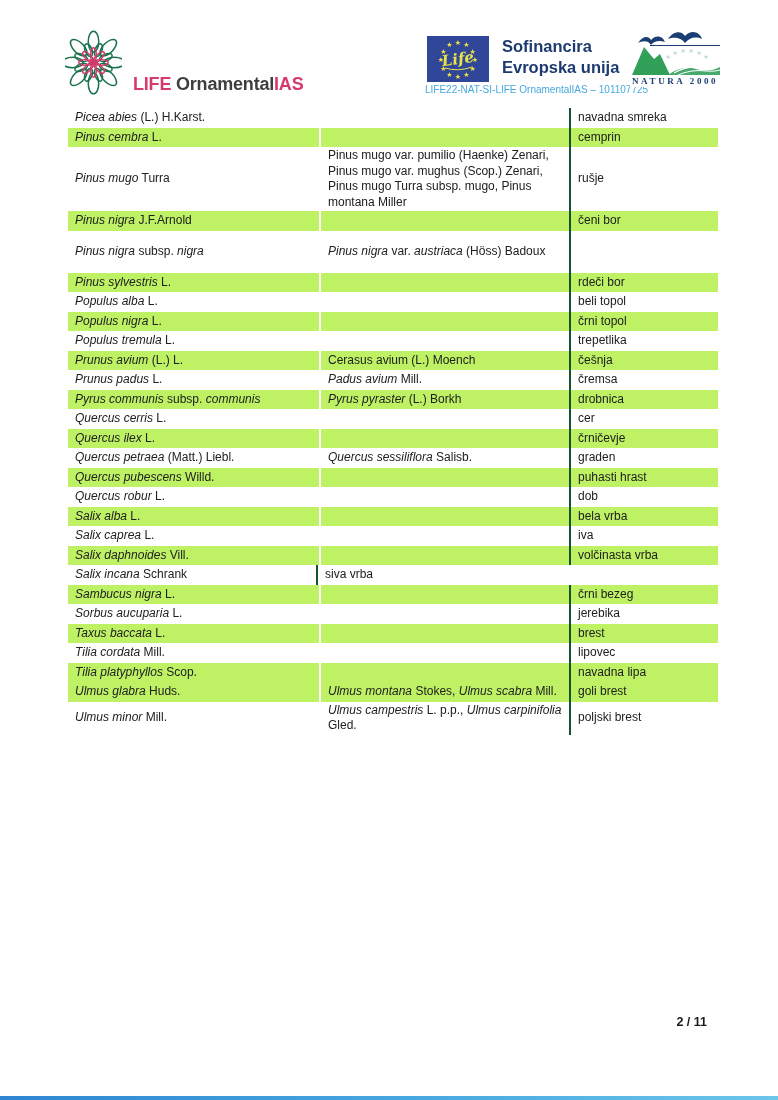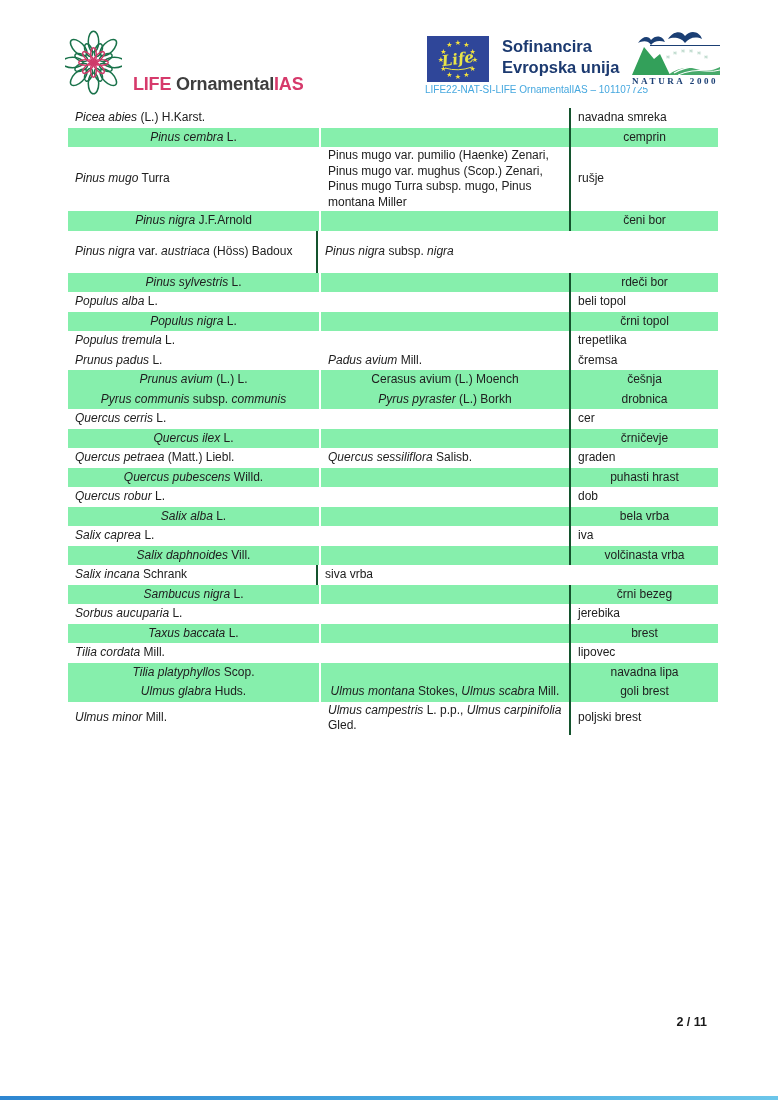--- a/index.html
+++ b/index.html
@@ -17,21 +17,21 @@
 
   .eu-flag { position:absolute; left:427px; top:36px; }
   .eu-text { position:absolute; left:502px; top:36px; font-size:16.5px; font-weight:bold;
              color:#1c3a70; line-height:21px; white-space:nowrap; }
   .project-code { position:absolute; left:425px; top:84px; font-size:10px; color:#46a8df; white-space:nowrap; }
   .natura { position:absolute; left:630px; top:29px; }
 
   
   .table { position:absolute; left:68px; top:108px; width:650px; font-size:12px; }
   .row { display:flex; min-height:19.5px; }
-  .row.shaded { background:#86efac;text-align:center; }
+  .row.shaded { background:#bef264; }
   .row.tall { min-height:42px; }
   .cell { display:flex; align-items:center; box-sizing:border-box; padding:1px 7px; line-height:15.5px; }
   .c1 { width:253px; border-right:2px solid #ffffff; }
   .c2 { width:250px; border-right:2px solid #14532d; }
   .c3 { width:147px; }
   .cell .txt { width:100%; }
   .cell i { font-style:italic; }
 
   
   .page-num { position:absolute; top:1015px; right:71px; font-size:12.5px; font-weight:bold; color:#1a1a1a; }
@@ -174,26 +174,26 @@
           <div class="txt"><i>Pinus nigra</i><span> J.F.Arnold</span></div>
         </div>
         <div class="cell c2">
           <div class="txt"></div>
         </div>
         <div class="cell c3">
           <div class="txt">čeni bor</div>
         </div>
       </div>
       <div class="row tall">
+        <div class="cell c1">
+          <div class="txt"><i>Pinus nigra</i><span> subsp. </span><i>nigra</i></div>
+        </div>
         <div class="cell c2">
           <div class="txt"><i>Pinus nigra</i><span> var. </span><i>austriaca</i><span> (Höss) Badoux</span></div>
         </div>
-        <div class="cell c1">
-          <div class="txt"><i>Pinus nigra</i><span> subsp. </span><i>nigra</i></div>
-        </div>
         <div class="cell c3">
           <div class="txt"></div>
         </div>
       </div>
       <div class="row shaded">
         <div class="cell c1">
           <div class="txt"><i>Pinus sylvestris</i><span> L.</span></div>
         </div>
         <div class="cell c2">
           <div class="txt"></div>
@@ -228,40 +228,40 @@
         <div class="cell c1">
           <div class="txt"><i>Populus tremula</i><span> L.</span></div>
         </div>
         <div class="cell c2">
           <div class="txt"></div>
         </div>
         <div class="cell c3">
           <div class="txt">trepetlika</div>
         </div>
       </div>
+      <div class="row shaded">
+        <div class="cell c1">
+          <div class="txt"><i>Prunus avium</i><span> (L.) L.</span></div>
+        </div>
+        <div class="cell c2">
+          <div class="txt"><span>Cerasus avium (L.) Moench</span></div>
+        </div>
+        <div class="cell c3">
+          <div class="txt">češnja</div>
+        </div>
+      </div>
       <div class="row">
         <div class="cell c1">
           <div class="txt"><i>Prunus padus</i><span> L.</span></div>
         </div>
         <div class="cell c2">
           <div class="txt"><i>Padus avium</i><span> Mill.</span></div>
         </div>
         <div class="cell c3">
           <div class="txt">čremsa</div>
-        </div>
-      </div>
-      <div class="row shaded">
-        <div class="cell c1">
-          <div class="txt"><i>Prunus avium</i><span> (L.) L.</span></div>
-        </div>
-        <div class="cell c2">
-          <div class="txt"><span>Cerasus avium (L.) Moench</span></div>
-        </div>
-        <div class="cell c3">
-          <div class="txt">češnja</div>
         </div>
       </div>
       <div class="row shaded">
         <div class="cell c1">
           <div class="txt"><i>Pyrus communis</i><span> subsp. </span><i>communis</i></div>
         </div>
         <div class="cell c2">
           <div class="txt"><i>Pyrus pyraster</i><span> (L.) Borkh</span></div>
         </div>
         <div class="cell c3">

